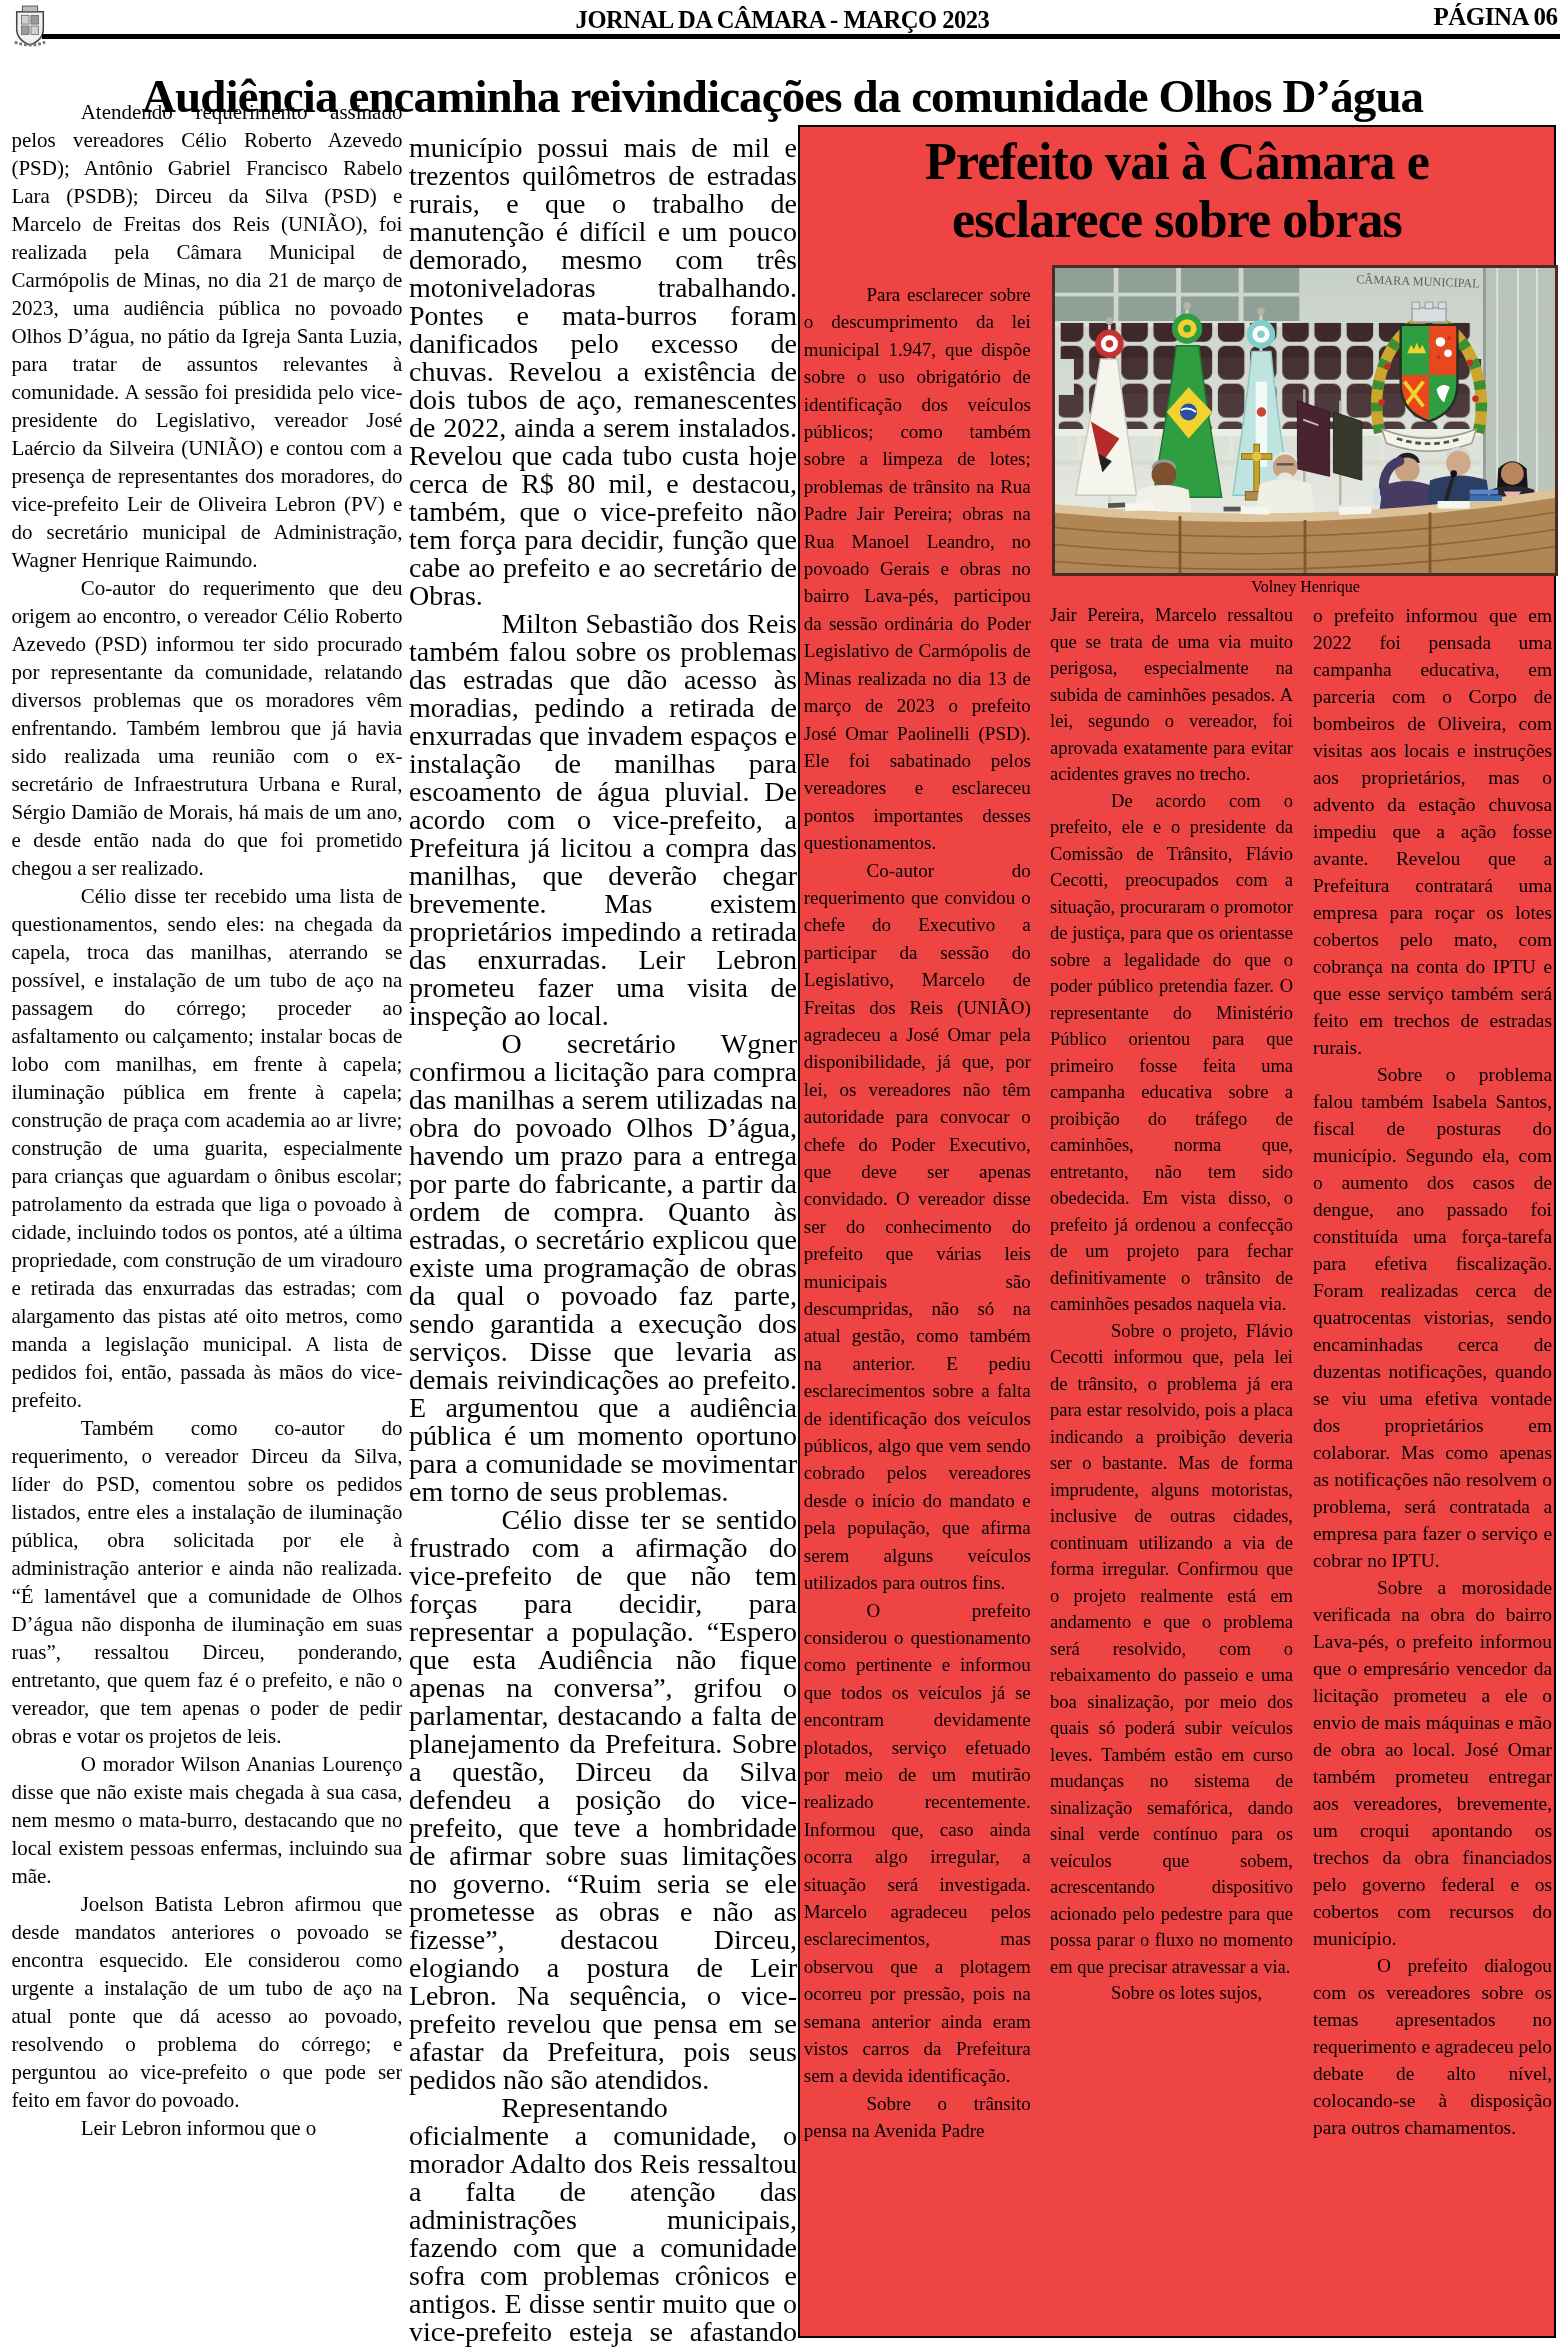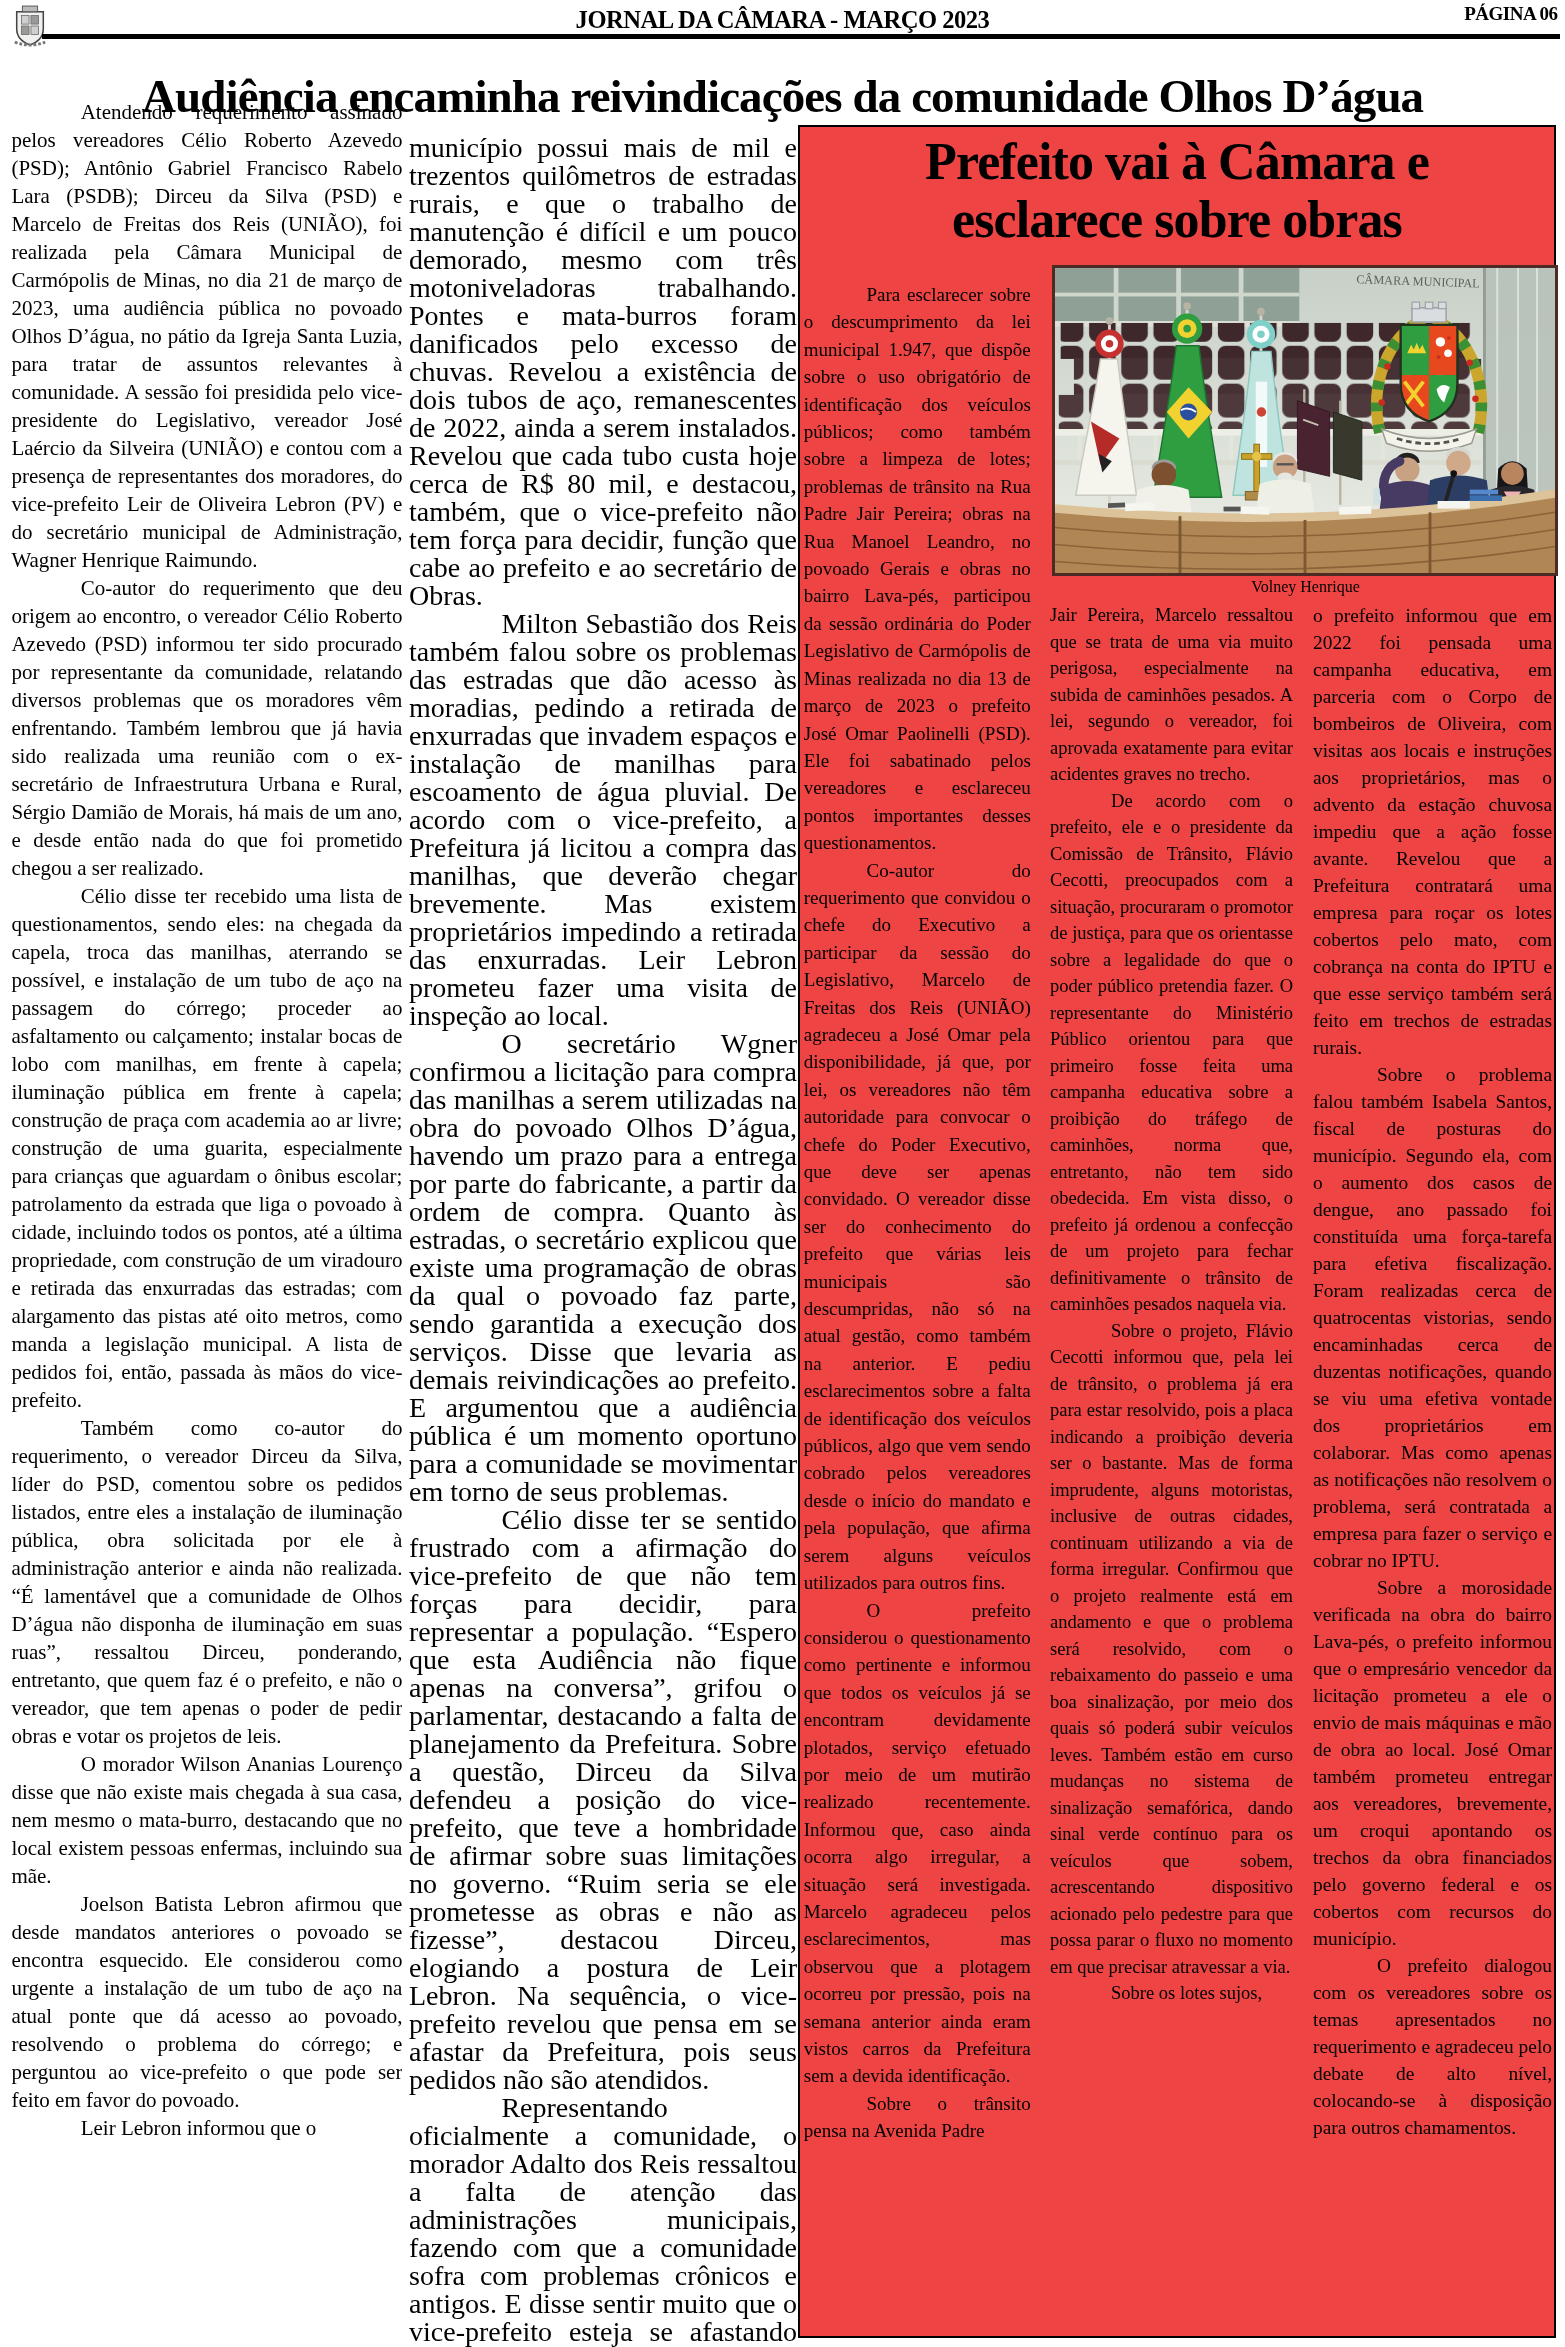--- a/index.html
+++ b/index.html
@@ -3,21 +3,21 @@
 <meta charset="utf-8">
 <title>Jornal da Câmara - Página 06</title>
 <style>
   html,body{margin:0;padding:0;background:#ffffff;}
   body{width:1565px;height:2348px;font-family:"Liberation Serif",serif;color:#000;}
   .page{position:relative;width:1565px;height:2348px;background:#fff;overflow:hidden;}
 
   
   .masthead-title{position:absolute;top:5.7px;left:0;right:0;text-align:center;
     font-size:24.6px;font-weight:bold;letter-spacing:-0.5px;}
-  .page-num{position:absolute;top:2.8px;right:7.6px;font-size:19px;font-weight:bold;letter-spacing:-0.5px;}
+  .page-num{position:absolute;top:2.8px;right:7.6px;font-size:25px;font-weight:bold;letter-spacing:-0.5px;}
   .rule{position:absolute;top:34px;left:42px;width:1518px;height:4.7px;background:#000;}
   .logo{position:absolute;top:3.8px;left:11.4px;width:38px;height:44px;}
 
   
   .headline{position:absolute;top:38px;left:7.6px;width:1550px;text-align:center;
     font-size:47px;font-weight:bold;letter-spacing:-0.9px;white-space:nowrap;}
 
   
   .col{position:absolute;text-align:justify;overflow:hidden;}
   .col p{margin:0;text-indent:3.3em;}

